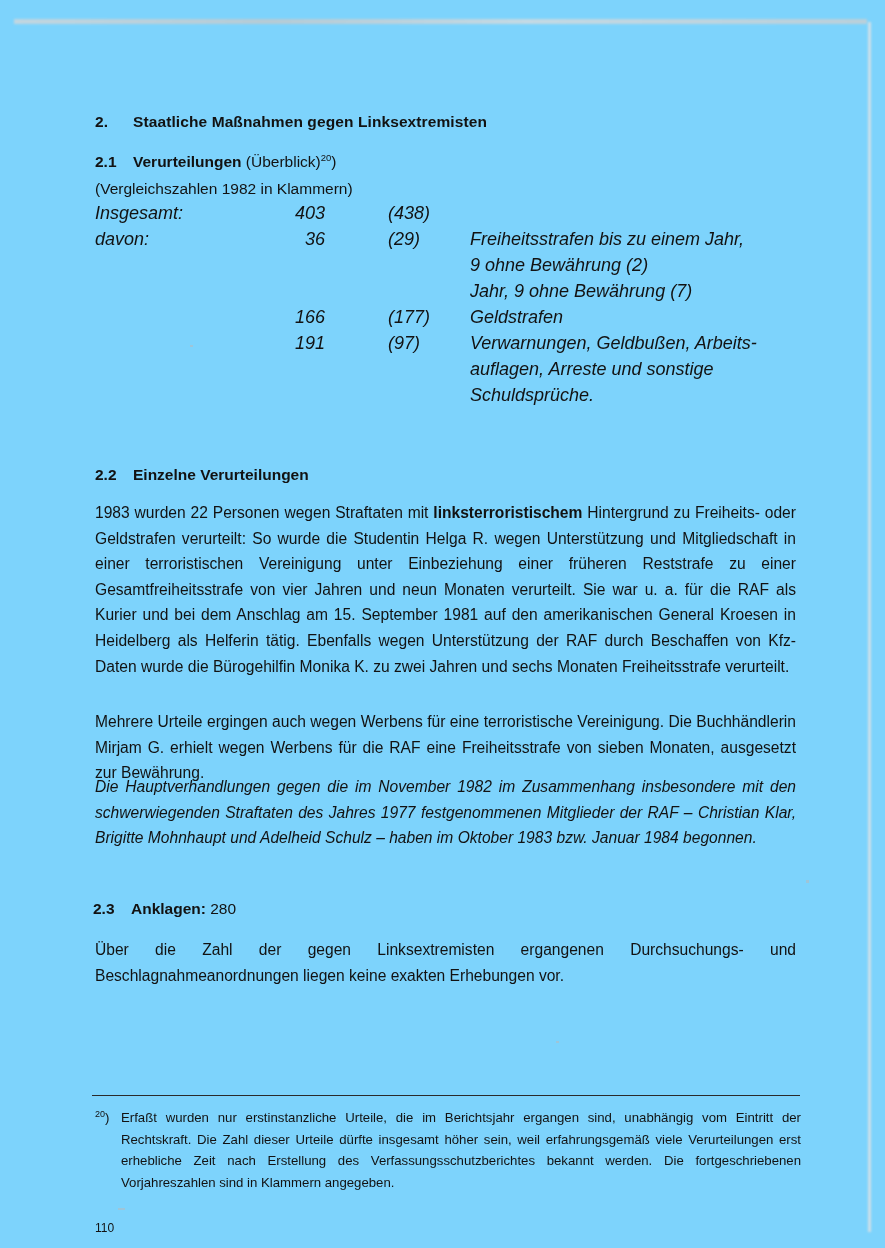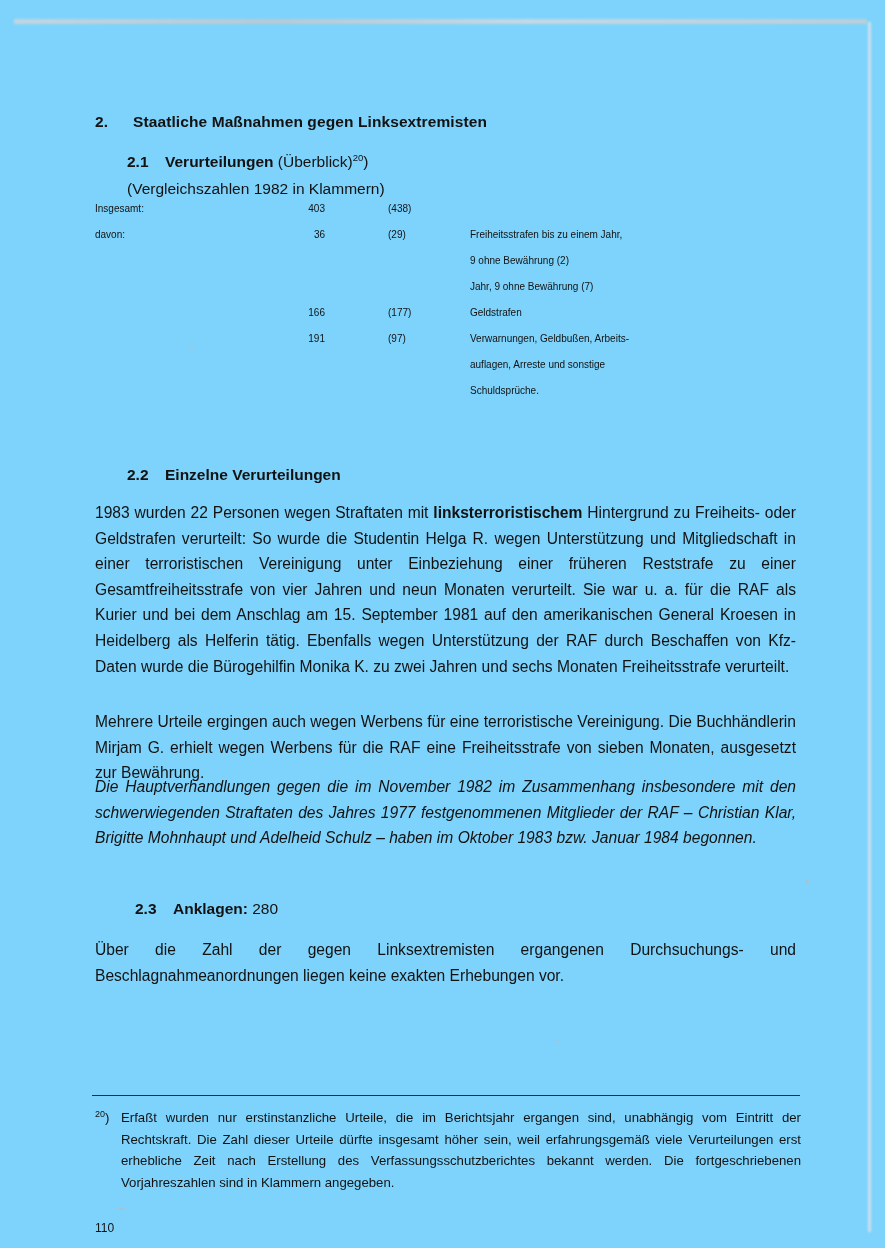--- a/index.html
+++ b/index.html
@@ -46,41 +46,41 @@
     font-weight: bold;
     letter-spacing: .1px;
     white-space: nowrap;
   }
   .h-major .num { display: inline-block; width: 38px; }
 
   .h-sub {
     position: absolute;
     font-size: 15.5px;
     white-space: nowrap;
-    margin-left: 32px;
   }
   .h-sub .num {
     display: inline-block;
     width: 38px;
     font-weight: bold;
   }
   .h-sub .strong { font-weight: bold; }
   .h-sub .plain { font-weight: normal; }
   sup {
     font-size: 9.5px;
     vertical-align: super;
     line-height: 0;
   }
 
   
   .stats {
     position: absolute;
     left: 95px;
     width: 700px;
-    font-size: 10px;
+    font-size: 18px;
+    font-style: italic;
   }
   .stats .line {
     position: relative;
     height: 26px;
   }
   .stats .label {
     position: absolute;
     left: 0;
     white-space: nowrap;
   }
@@ -232,21 +232,21 @@
   </div>
 
   <div class="para" style="top:709px;">
     <span>Mehrere Urteile ergingen auch wegen Werbens für eine terroristische Vereinigung. Die Buchhändlerin Mirjam G. erhielt wegen Werbens für die RAF eine Freiheitsstrafe von sieben Monaten, ausgesetzt zur Bewährung.</span>
   </div>
 
   <div class="para" style="top:774px;font-style:italic;">
     <span>Die Hauptverhandlungen gegen die im November 1982 im Zusammenhang insbesondere mit den schwerwiegenden Straftaten des Jahres 1977 festgenommenen Mitglieder der RAF – Christian Klar, Brigitte Mohnhaupt und Adelheid Schulz – haben im Oktober 1983 bzw. Januar 1984 begonnen.</span>
   </div>
 
-  <div class="h-sub" style="left:103px;top:900px;">
+  <div class="h-sub" style="left:93px;top:900px;">
     <span class="num">2.3</span><span class="strong">Anklagen:</span><span class="plain">&nbsp;</span><span class="plain">280</span>
   </div>
 
   <div class="para" style="top:937px;">
     <span>Über die Zahl der gegen Linksextremisten ergangenen Durchsuchungs- und Beschlagnahmeanordnungen liegen keine exakten Erhebungen vor.</span>
   </div>
 
   <div class="fn-rule"></div>
 
   <div class="footnote">

